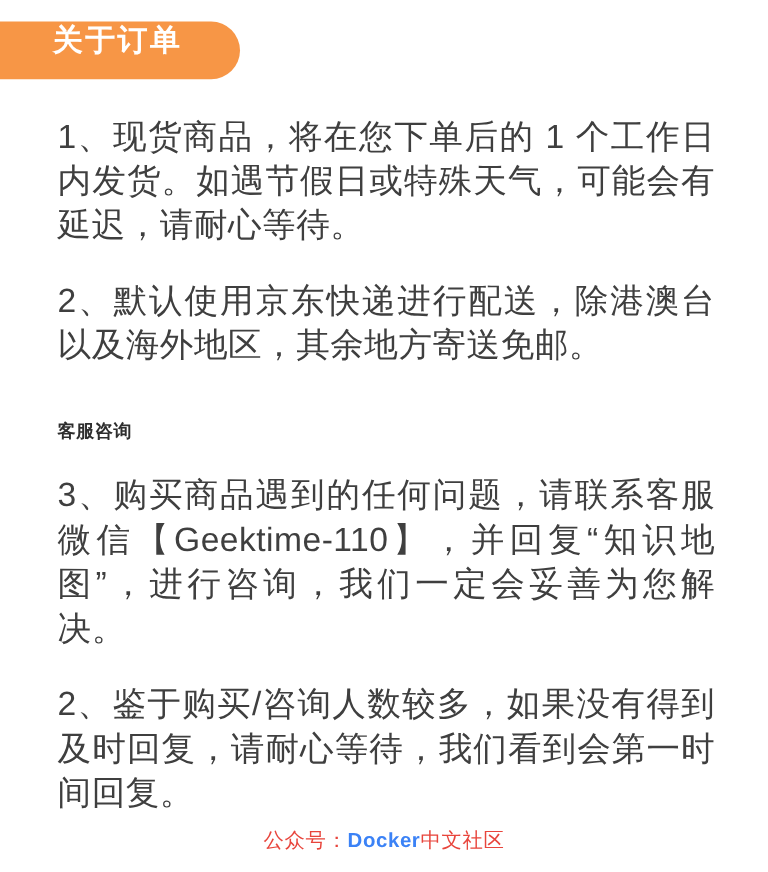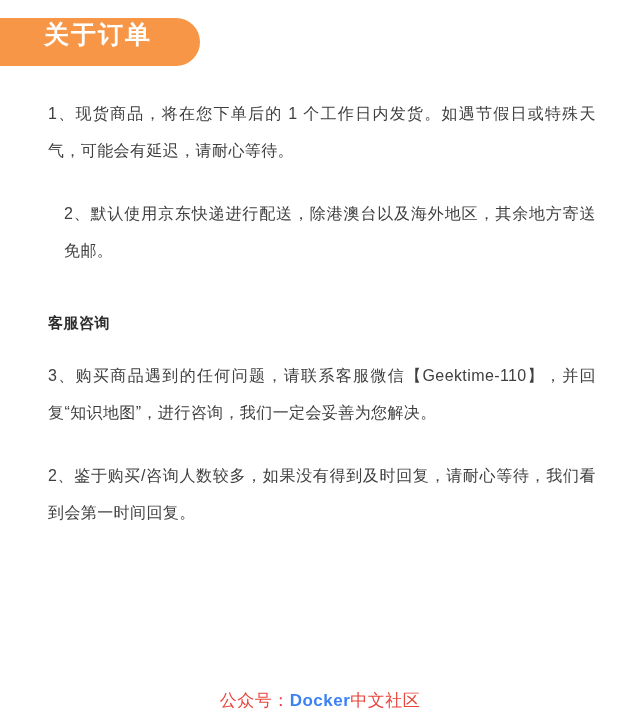--- a/index.html
+++ b/index.html
@@ -42,30 +42,29 @@
     letter-spacing: 2px;
     line-height: 1;
   }
   .content {
     position: absolute;
     left: 48px;
     right: 44px;
     top: 95px;
   }
   .para {
-    font-size: 16px;
+    font-size: 28px;
     line-height: 37px;
     color: #3f3f3f;
     margin: 0 0 26px 0;
     letter-spacing: 0.4px;
     text-align: justify;
   }
   .para.tight {
     margin-bottom: 30px;
-    margin-left: 16px;
   }
   .section-heading {
     font-size: 15px;
     font-weight: bold;
     color: #2e2e2e;
     margin: 38px 0 18px 0;
     letter-spacing: 0.5px;
     line-height: 32px;
   }
   .footer {

